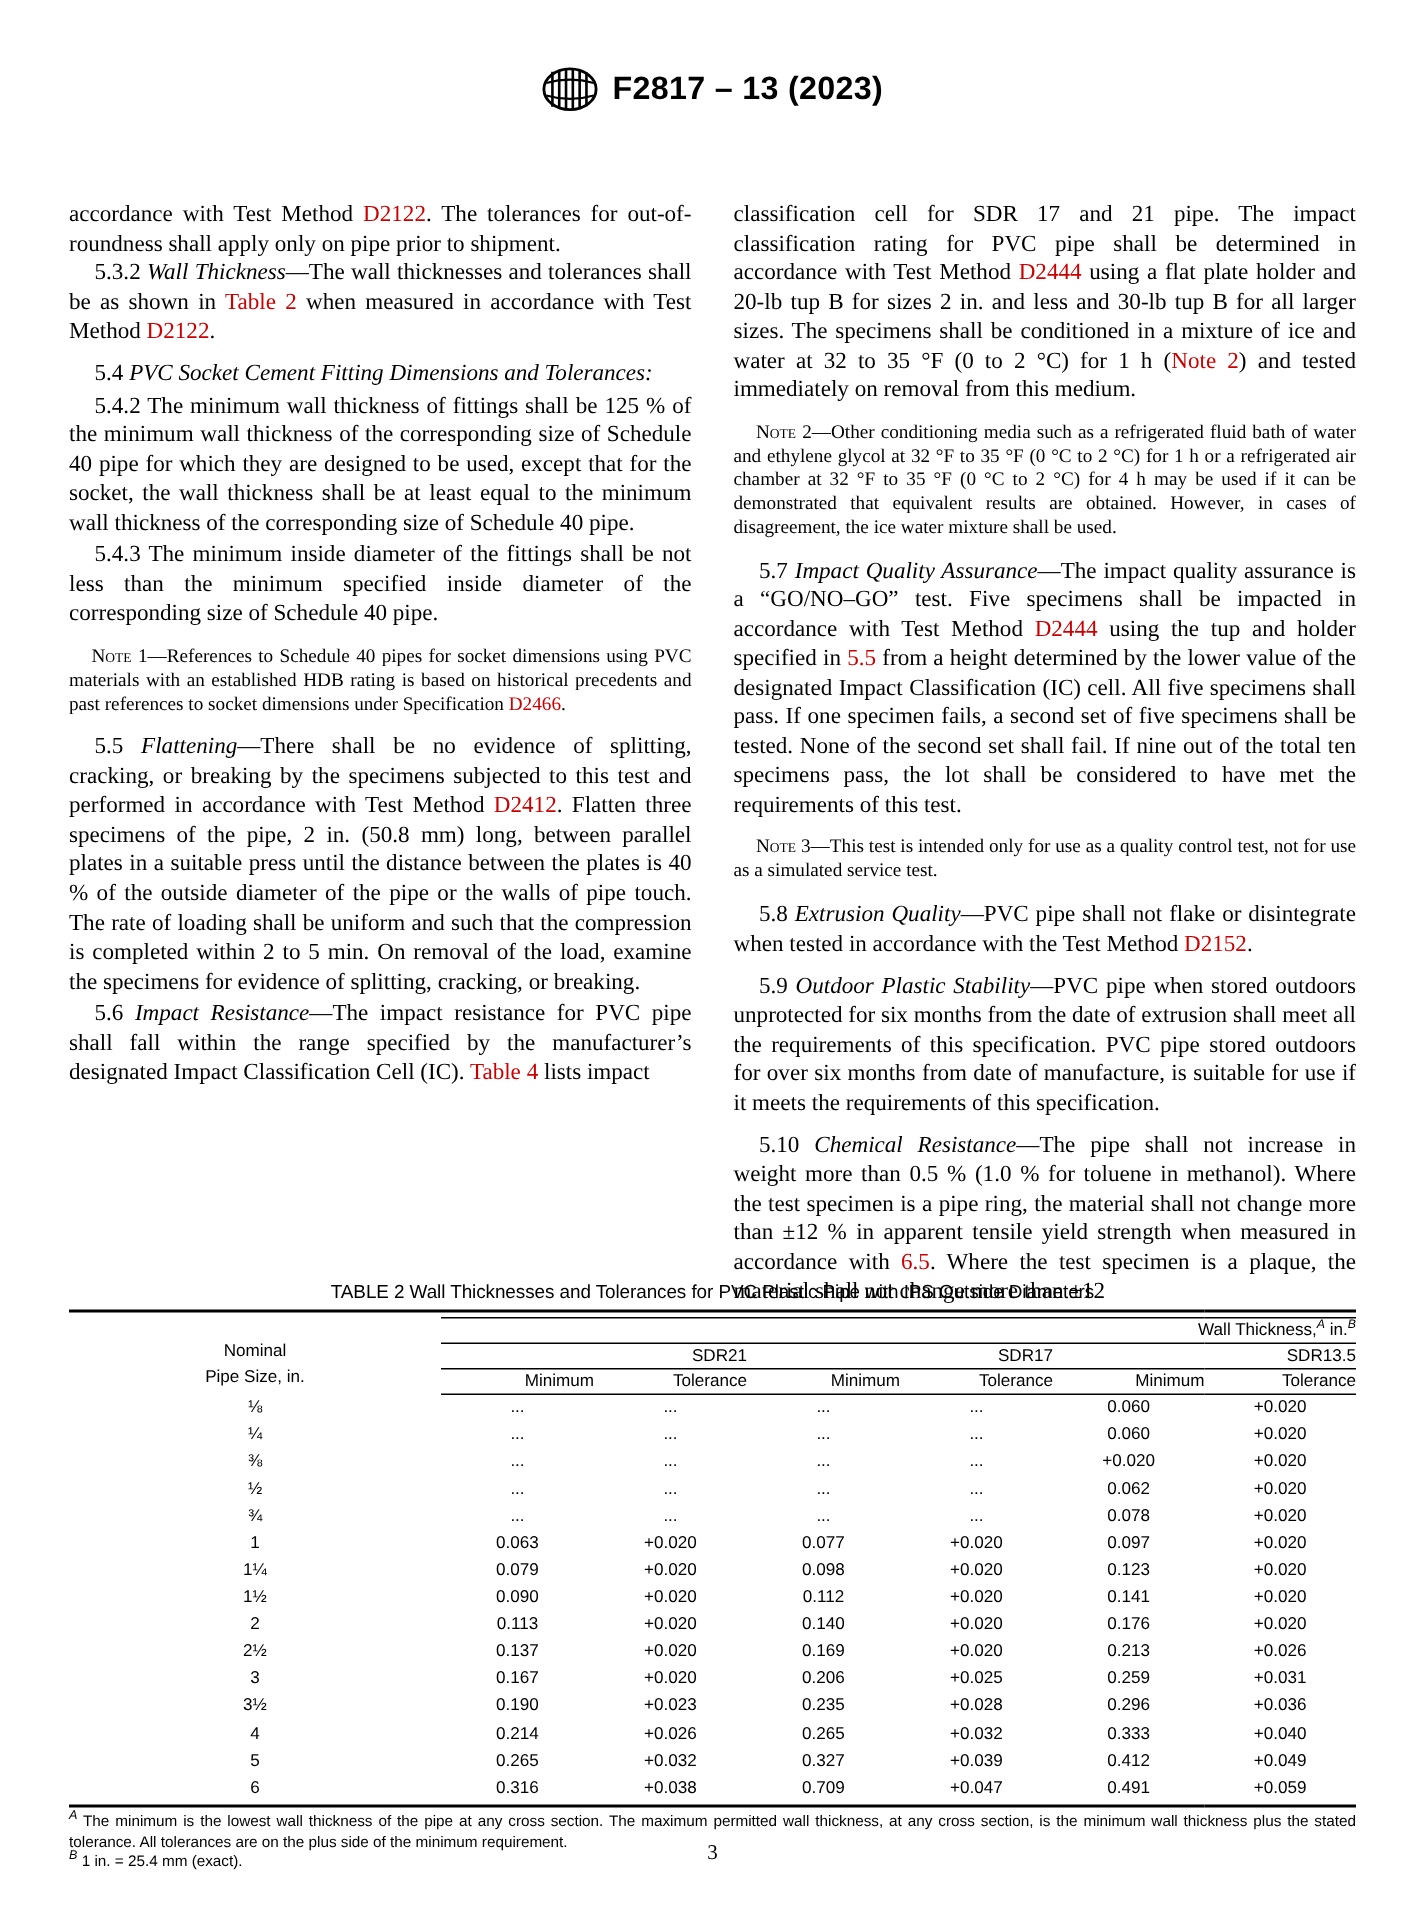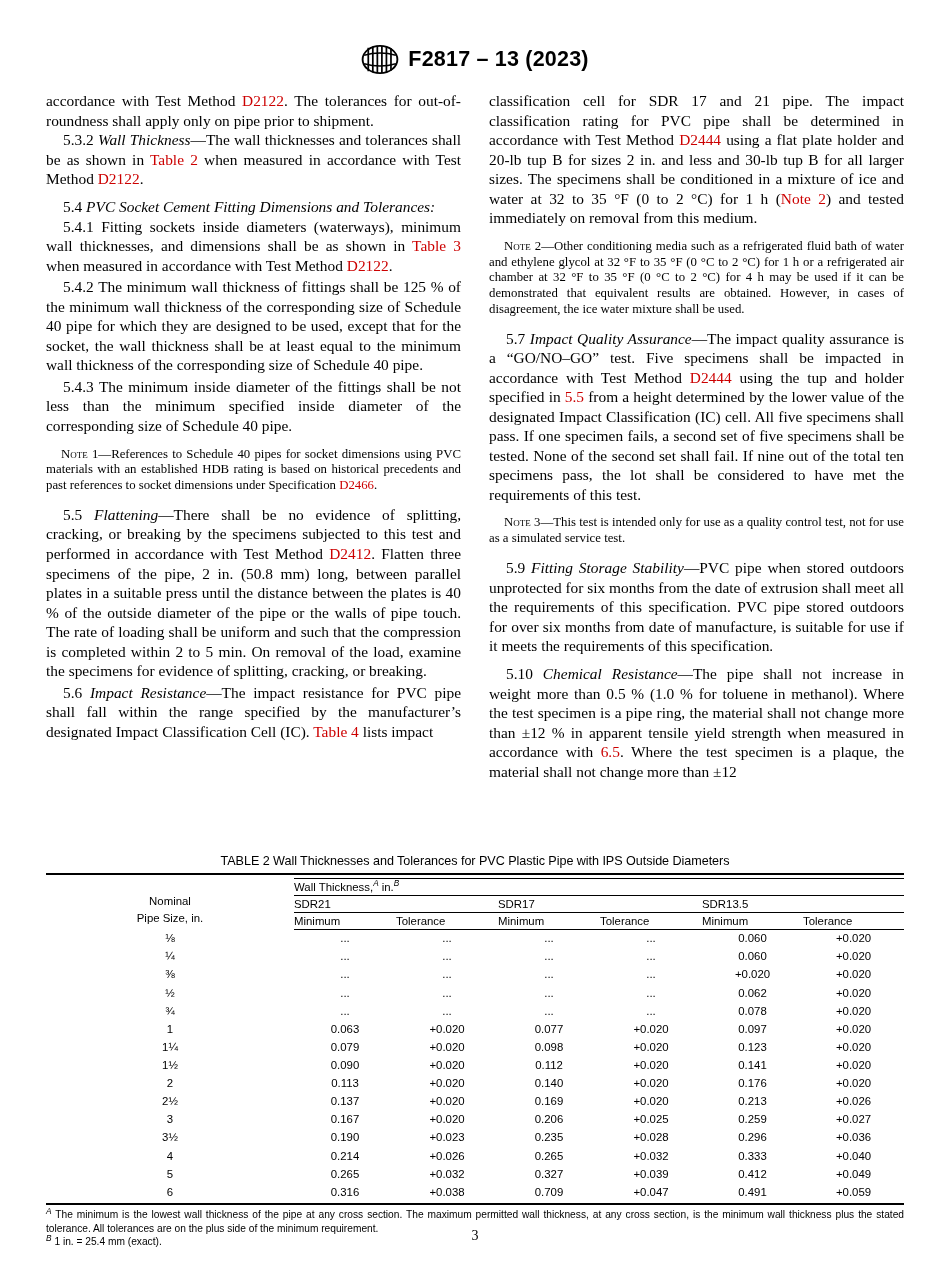--- a/index.html
+++ b/index.html
@@ -53,20 +53,21 @@
     top: 91px;
     left: 46px;
     width: 858px;
     height: 750px;
     display: flex;
     gap: 28px;
   }
   .col {
     width: 415px;
     position: relative;
+    margin-top: 42px;
   }
 
   p.body {
     margin: 0;
     font-size: 15.4px;
     line-height: 1.268;
     text-align: justify;
     text-indent: 17px;
     hyphens: manual;
   }
@@ -129,21 +130,21 @@
   }
   .rule-top {
     border-top: 2.4px solid #000;
     border-bottom: 0.9px solid #000;
     height: 3px;
   }
   .grp-rule {
     border-bottom: 0.9px solid #000;
   }
   .hdr-cell {
-    text-align: left;
+    text-align: right;
     padding: 2px 0 2px 0 !important;
   }
   .nominal-cell {
     text-align: center;
     line-height: 1.45;
     padding-bottom: 3px !important;
   }
   td.num {
     text-align: center;
     padding: 1.2px 0 !important;
@@ -218,21 +219,20 @@
   <div class="columns">
 
     <div class="col">
 
       <p class="body cont"><span>accordance with Test Method </span><span class="ref">D2122</span><span>. The tolerances for out-of-roundness shall apply only on pipe prior to shipment.</span></p>
 
       <p class="body"><span>5.3.2 </span><span class="it">Wall Thickness</span><span>—The wall thicknesses and tolerances shall be as shown in </span><span class="ref">Table 2</span><span> when measured in accordance with Test Method </span><span class="ref">D2122</span><span>.</span></p>
 
       <p class="body gap"><span>5.4 </span><span class="it">PVC Socket Cement Fitting Dimensions and Tolerances:</span></p>
 
-      <p class="body"><span>5.4.1 Fitting sockets inside diameters (waterways), minimum wall thicknesses, and dimensions shall be as shown in </span><span class="ref">Table 3</span><span> when measured in accordance with Test Method </span><span class="ref">D2122</span><span>.</span></p>
 
       <p class="body gap-s">5.4.2 The minimum wall thickness of fittings shall be 125 % of the minimum wall thickness of the corresponding size of Schedule 40 pipe for which they are designed to be used, except that for the socket, the wall thickness shall be at least equal to the minimum wall thickness of the corresponding size of Schedule 40 pipe.</p>
 
       <p class="body gap-s">5.4.3 The minimum inside diameter of the fittings shall be not less than the minimum specified inside diameter of the corresponding size of Schedule 40 pipe.</p>
 
 
       <p class="note"><span class="note-lbl">Note</span><span> 1</span><span>—References to Schedule 40 pipes for socket dimensions using PVC materials with an established HDB rating is based on historical precedents and past references to socket dimensions under Specification </span><span class="ref">D2466</span><span>.</span></p>
 
       <p class="body"><span>5.5 </span><span class="it">Flattening</span><span>—There shall be no evidence of splitting, cracking, or breaking by the specimens subjected to this test and performed in accordance with Test Method </span><span class="ref">D2412</span><span>. Flatten three specimens of the pipe, 2 in. (50.8 mm) long, between parallel plates in a suitable press until the distance between the plates is 40 % of the outside diameter of the pipe or the walls of pipe touch. The rate of loading shall be uniform and such that the compression is completed within 2 to 5 min. On removal of the load, examine the specimens for evidence of splitting, cracking, or breaking.</span></p>
 
@@ -243,22 +243,23 @@
     <div class="col">
 
       <p class="body cont"><span>classification cell for SDR 17 and 21 pipe. The impact classification rating for PVC pipe shall be determined in accordance with Test Method </span><span class="ref">D2444</span><span> using a flat plate holder and 20-lb tup B for sizes 2 in. and less and 30-lb tup B for all larger sizes. The specimens shall be conditioned in a mixture of ice and water at 32 to 35 °F (0 to 2 °C) for 1 h (</span><span class="ref">Note 2</span><span>) and tested immediately on removal from this medium.</span></p>
 
       <p class="note"><span class="note-lbl">Note</span><span> 2</span><span>—Other conditioning media such as a refrigerated fluid bath of water and ethylene glycol at 32 °F to 35 °F (0 °C to 2 °C) for 1 h or a refrigerated air chamber at 32 °F to 35 °F (0 °C to 2 °C) for 4 h may be used if it can be demonstrated that equivalent results are obtained. However, in cases of disagreement, the ice water mixture shall be used.</span></p>
 
       <p class="body"><span>5.7 </span><span class="it">Impact Quality Assurance</span><span>—The impact quality assurance is a “GO/NO–GO” test. Five specimens shall be impacted in accordance with Test Method </span><span class="ref">D2444</span><span> using the tup and holder specified in </span><span class="ref">5.5</span><span> from a height determined by the lower value of the designated Impact Classification (IC) cell. All five specimens shall pass. If one specimen fails, a second set of five specimens shall be tested. None of the second set shall fail. If nine out of the total ten specimens pass, the lot shall be considered to have met the requirements of this test.</span></p>
 
       <p class="note"><span class="note-lbl">Note</span><span> 3</span><span>—This test is intended only for use as a quality control test, not for use as a simulated service test.</span></p>
 
-
-      <p class="body gap"><span>5.9 </span><span class="it">Fitting Storage Stability</span><span>—PVC pipe when stored outdoors unprotected for six months from the date of extrusion shall meet all the requirements of this specification. PVC pipe stored outdoors for over six months from date of manufacture, is suitable for use if it meets the requirements of this specification.</span></p>
+      <p class="body"><span>5.8 </span><span class="it">Extrusion Quality</span><span>—PVC pipe shall not flake or disintegrate when tested in accordance with the Test Method </span><span class="ref">D2152</span><span>.</span></p>
+
+      <p class="body gap"><span>5.9 </span><span class="it">Outdoor Plastic Stability</span><span>—PVC pipe when stored outdoors unprotected for six months from the date of extrusion shall meet all the requirements of this specification. PVC pipe stored outdoors for over six months from date of manufacture, is suitable for use if it meets the requirements of this specification.</span></p>
 
       <p class="body gap"><span>5.10 </span><span class="it">Chemical Resistance</span><span>—The pipe shall not increase in weight more than 0.5 % (1.0 % for toluene in methanol). Where the test specimen is a pipe ring, the material shall not change more than ±12 % in apparent tensile yield strength when measured in accordance with </span><span class="ref">6.5</span><span>. Where the test specimen is a plaque, the material shall not change more than ±12</span></p>
 
     </div>
   </div>
 
   <div class="table-wrap">
     <div class="table-title">TABLE 2 Wall Thicknesses and Tolerances for PVC Plastic Pipe with IPS Outside Diameters</div>
 
     <table class="t2">
@@ -388,21 +389,21 @@
             <td class="num">0.213</td>
             <td class="num">+0.026</td>
           </tr>
           <tr>
             <td class="size">3</td>
             <td class="num">0.167</td>
             <td class="num">+0.020</td>
             <td class="num">0.206</td>
             <td class="num">+0.025</td>
             <td class="num">0.259</td>
-            <td class="num">+0.027</td>
+            <td class="num">+0.031</td>
           </tr>
           <tr>
             <td class="size">3½</td>
             <td class="num">0.190</td>
             <td class="num">+0.023</td>
             <td class="num">0.235</td>
             <td class="num">+0.028</td>
             <td class="num">0.296</td>
             <td class="num">+0.036</td>
           </tr>

